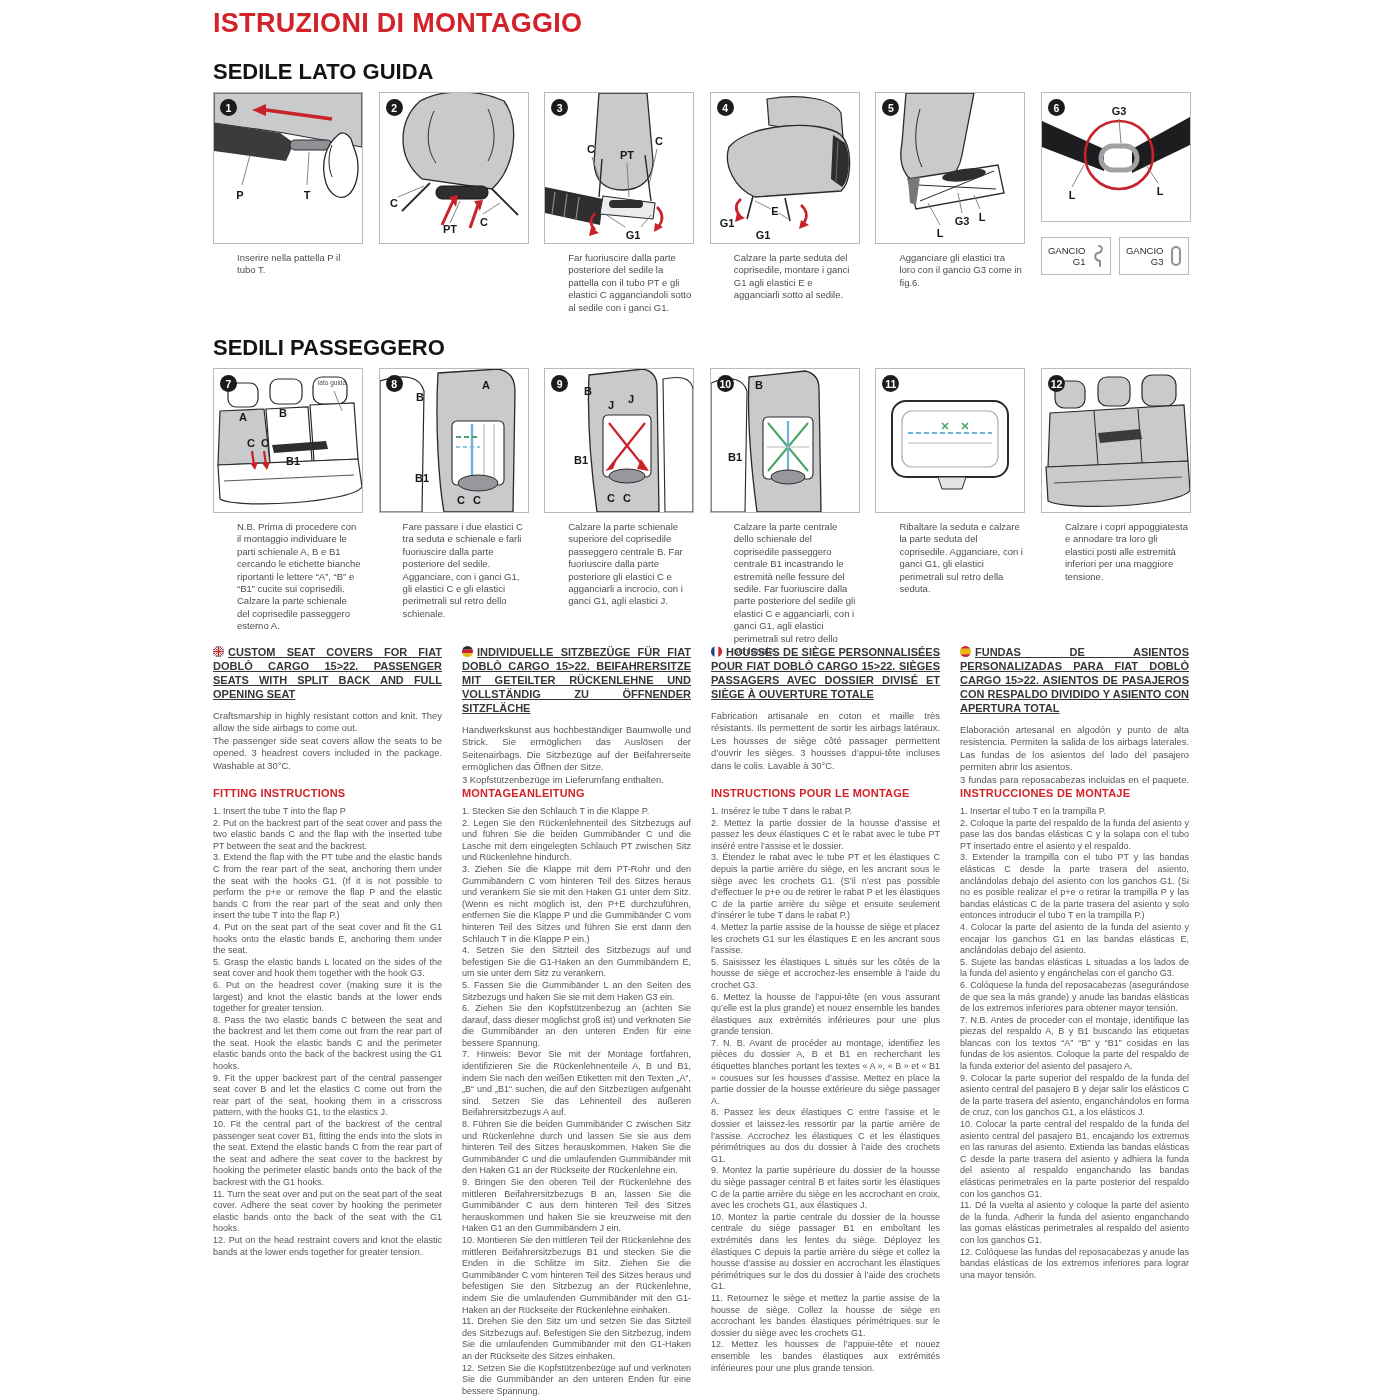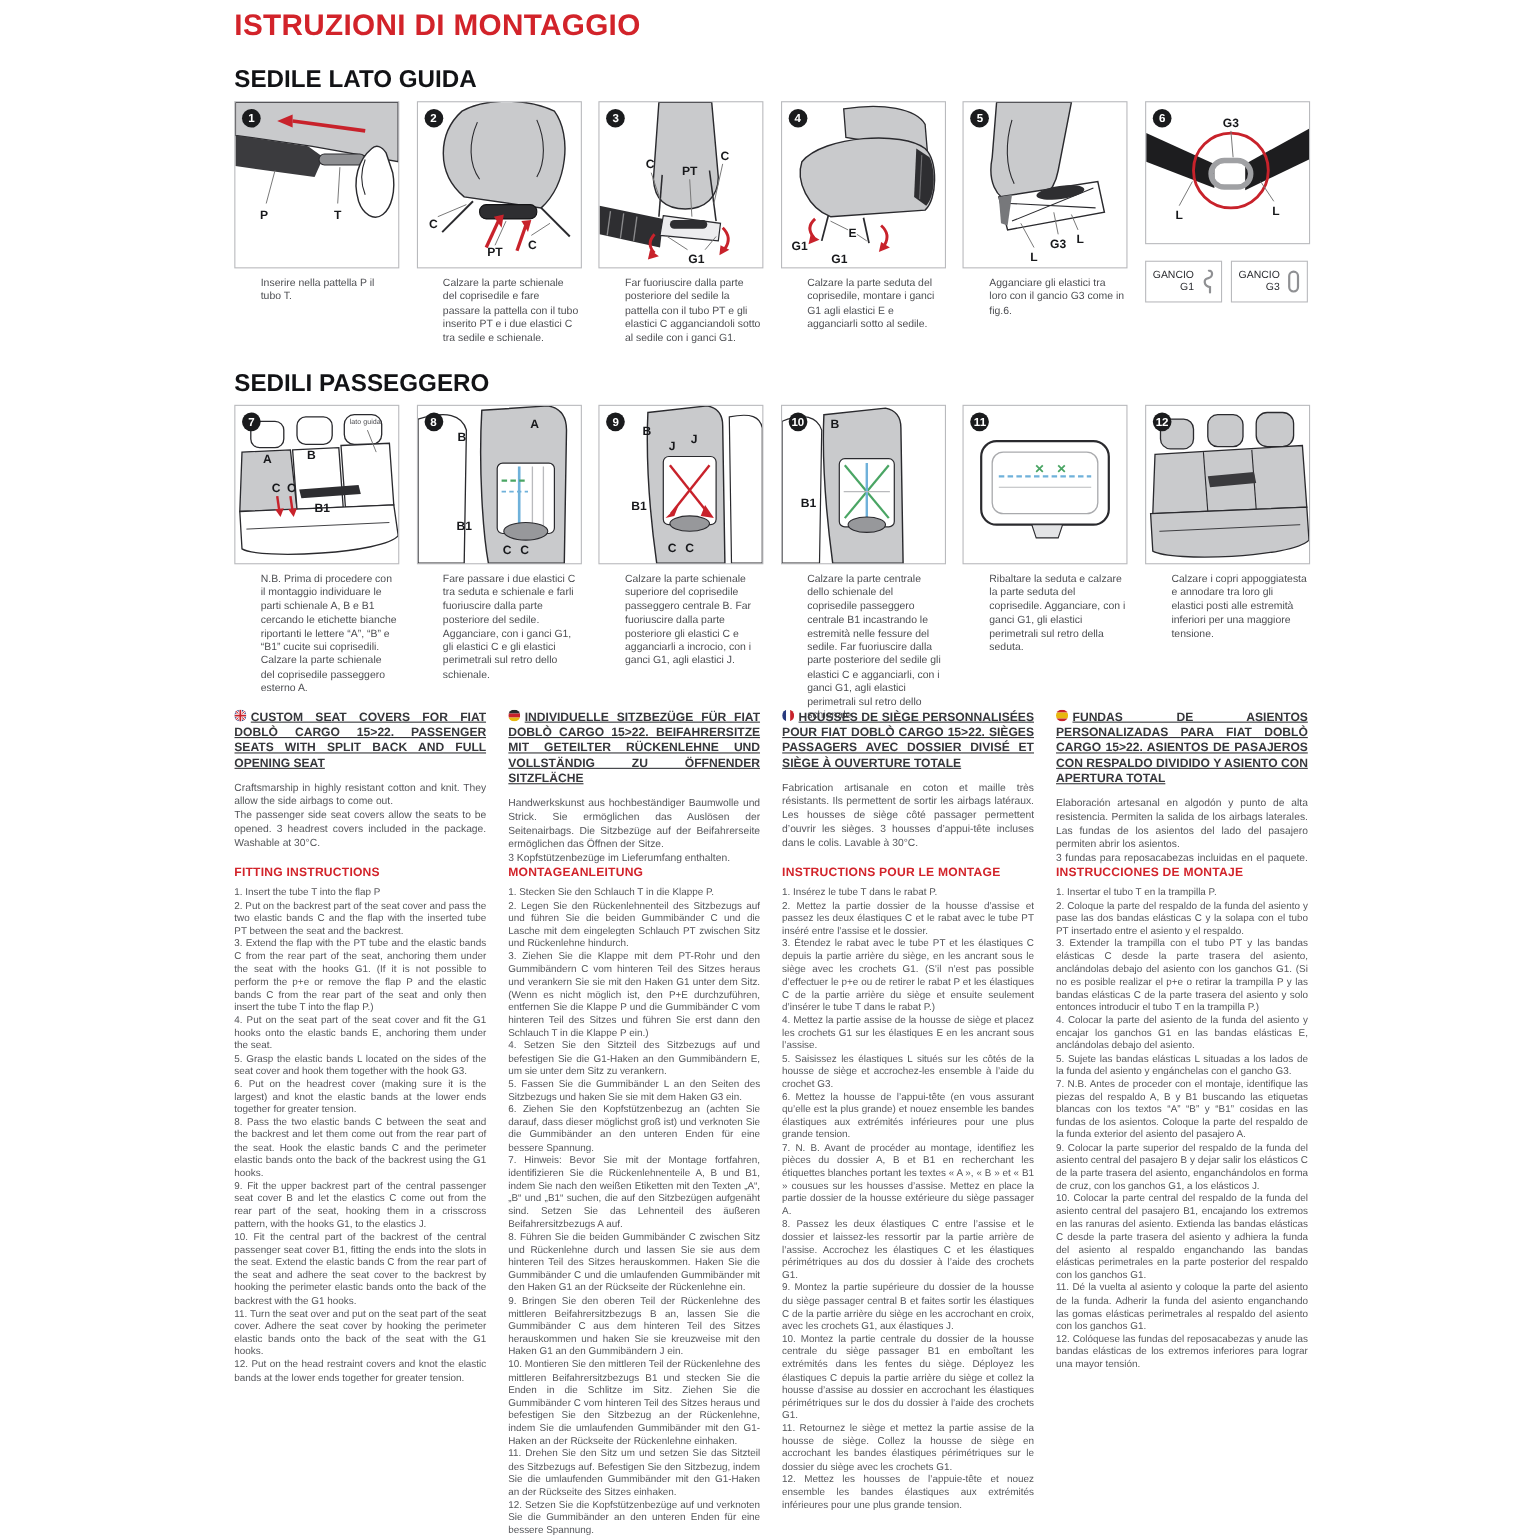--- a/index.html
+++ b/index.html
@@ -81,21 +81,20 @@
           <line x1="90" y1="135" x2="98" y2="112" stroke="#c8222b" stroke-width="3"></line>
           <polygon points="94,108 103,107 100,118" fill="#c8222b"></polygon>
           <line x1="18" y1="104" x2="44" y2="93" stroke="#777" stroke-width="0.9"></line>
           <line x1="70" y1="130" x2="80" y2="108" stroke="#777" stroke-width="0.9"></line>
           <line x1="103" y1="121" x2="120" y2="110" stroke="#777" stroke-width="0.9"></line>
           <text x="14" y="114">C</text>
           <text x="70" y="140">PT</text>
           <text x="104" y="133">C</text>
         </svg>
       </div>
-      <p class="caption">Calzare la parte schienale del coprisedile e fare passare la pattella con il tubo inserito PT e i due elastici C tra sedile e schienale.</p>
     </div>
 
     <div class="fig-cell">
       <div class="fig-box h150">
         <span class="badge">3</span>
         <svg viewBox="0 0 148 150">
           <path d="M54,0 L102,0 L108,68 C108,86 96,97 78,97 C60,97 50,88 49,70 Z" fill="#c9cacc" stroke="#2a2a2e" stroke-width="1.3"></path>
           <path d="M0,94 L58,106 L55,132 L0,120 Z" fill="#2e2e31"></path>
           <line x1="10" y1="99" x2="7" y2="121" stroke="#8a8a8c" stroke-width="1.2"></line>
           <line x1="22" y1="101" x2="19" y2="124" stroke="#8a8a8c" stroke-width="1.2"></line>
@@ -454,20 +453,21 @@
         <p class="lang-intro">Elaboración artesanal en algodón y punto de alta resistencia. Permiten la salida de los airbags laterales. Las fundas de los asientos del lado del pasajero permiten abrir los asientos.
 3 fundas para reposacabezas incluidas en el paquete. Lavable a 30°C.</p>
       </div>
       <p class="instr-title">INSTRUCCIONES DE MONTAJE</p>
       <div class="instr-list">
             <p class="instr-item">1. Insertar el tubo T en la trampilla P.</p>
             <p class="instr-item">2. Coloque la parte del respaldo de la funda del asiento y pase las dos bandas elásticas C y la solapa con el tubo PT insertado entre el asiento y el respaldo.</p>
             <p class="instr-item">3. Extender la trampilla con el tubo PT y las bandas elásticas C desde la parte trasera del asiento, anclándolas debajo del asiento con los ganchos G1. (Si no es posible realizar el p+e o retirar la trampilla P y las bandas elásticas C de la parte trasera del asiento y solo entonces introducir el tubo T en la trampilla P.)</p>
             <p class="instr-item">4. Colocar la parte del asiento de la funda del asiento y encajar los ganchos G1 en las bandas elásticas E, anclándolas debajo del asiento.</p>
             <p class="instr-item">5. Sujete las bandas elásticas L situadas a los lados de la funda del asiento y engánchelas con el gancho G3.</p>
+            <p class="instr-item">6. Colóquese la funda del reposacabezas (asegurándose de que sea la más grande) y anude las bandas elásticas de los extremos inferiores para obtener mayor tensión.</p>
             <p class="instr-item">7. N.B. Antes de proceder con el montaje, identifique las piezas del respaldo A, B y B1 buscando las etiquetas blancas con los textos “A” “B” y “B1” cosidas en las fundas de los asientos. Coloque la parte del respaldo de la funda exterior del asiento del pasajero A.</p>
             <p class="instr-item">9. Colocar la parte superior del respaldo de la funda del asiento central del pasajero B y dejar salir los elásticos C de la parte trasera del asiento, enganchándolos en forma de cruz, con los ganchos G1, a los elásticos J.</p>
             <p class="instr-item">10. Colocar la parte central del respaldo de la funda del asiento central del pasajero B1, encajando los extremos en las ranuras del asiento. Extienda las bandas elásticas C desde la parte trasera del asiento y adhiera la funda del asiento al respaldo enganchando las bandas elásticas perimetrales en la parte posterior del respaldo con los ganchos G1.</p>
             <p class="instr-item">11. Dé la vuelta al asiento y coloque la parte del asiento de la funda. Adherir la funda del asiento enganchando las gomas elásticas perimetrales al respaldo del asiento con los ganchos G1.</p>
             <p class="instr-item">12. Colóquese las fundas del reposacabezas y anude las bandas elásticas de los extremos inferiores para lograr una mayor tensión.</p>
           </div>
     </div>
 
   </div>
 

